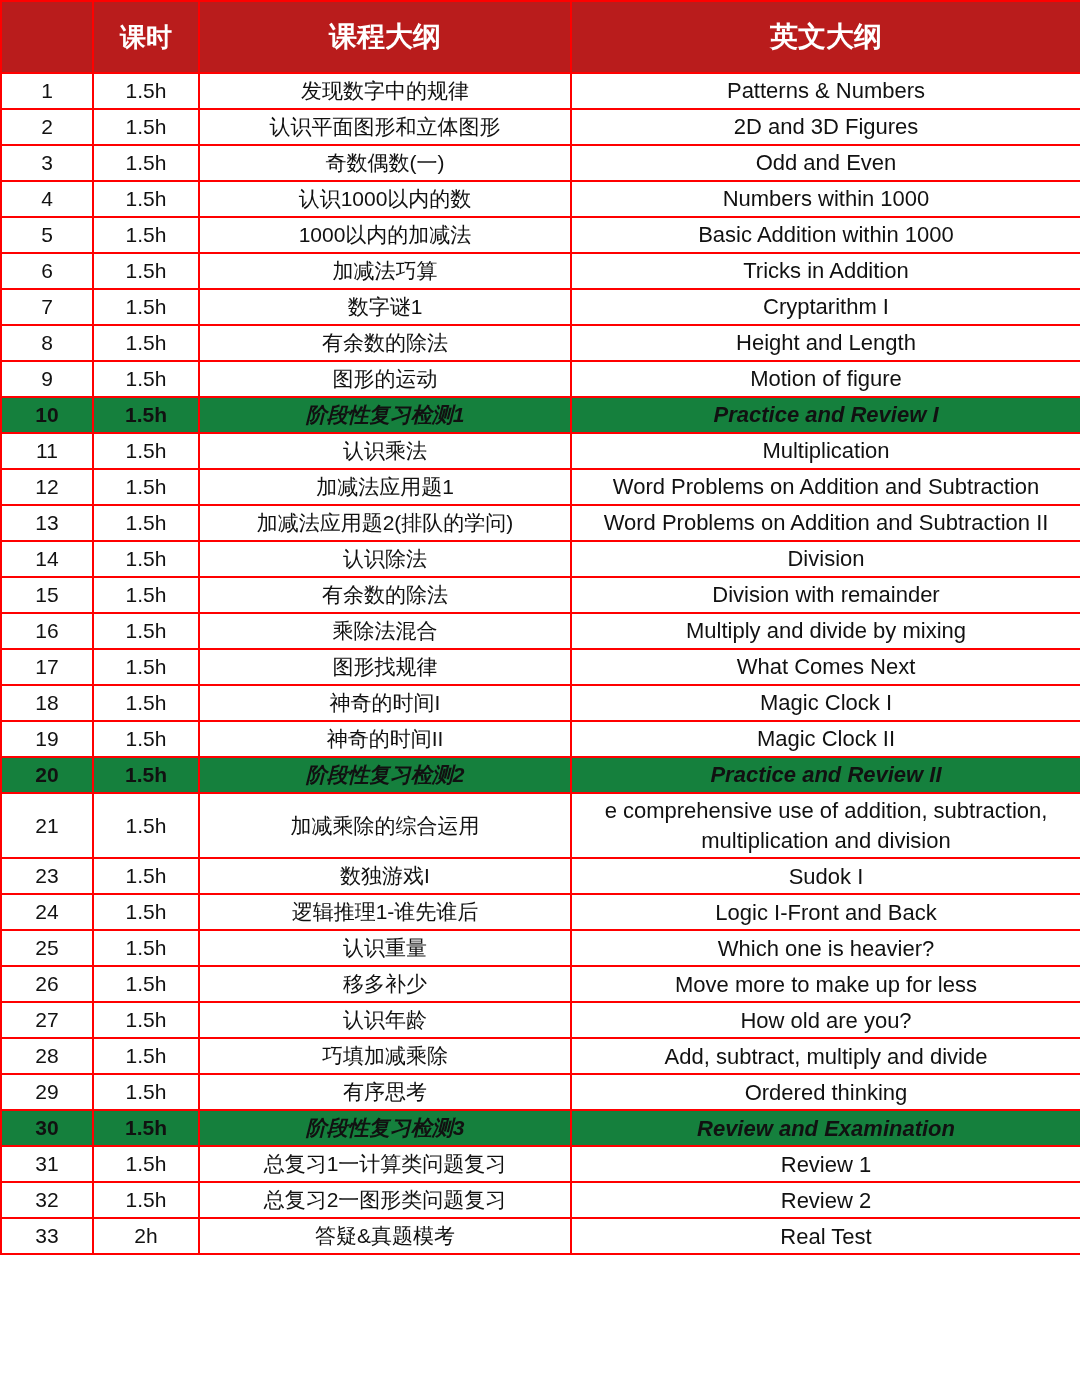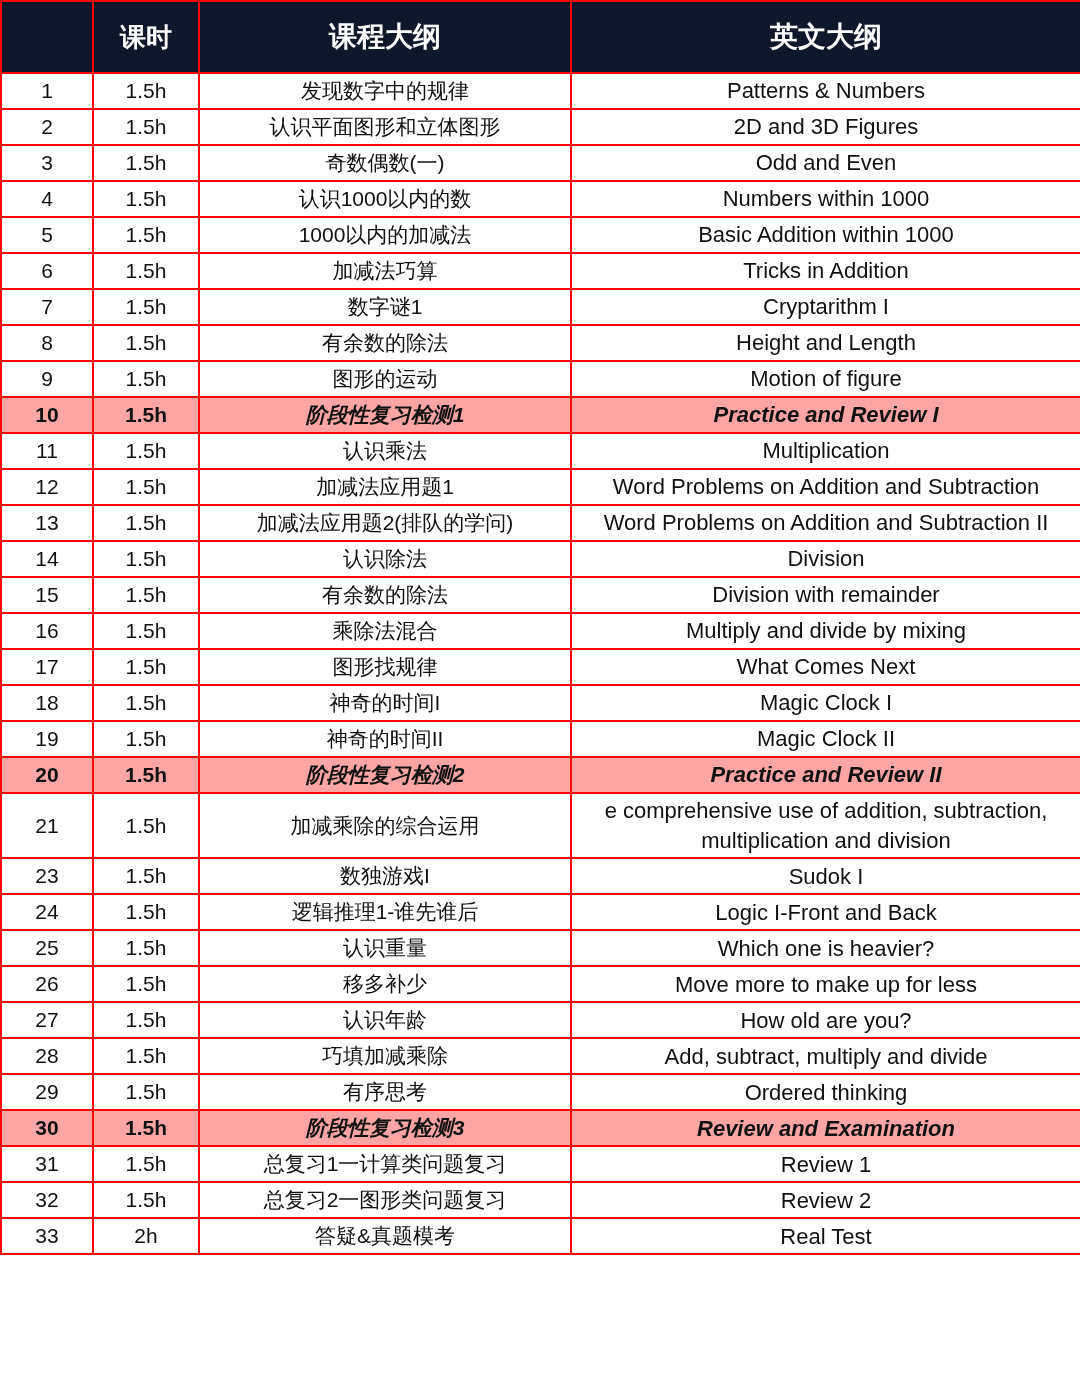--- a/index.html
+++ b/index.html
@@ -24,39 +24,39 @@
   #syllabus-table th,
   #syllabus-table td {
     border: 2px solid #ff0000;
     text-align: center;
     vertical-align: middle;
     color: #111111;
     padding: 2px 4px;
     box-sizing: border-box;
   }
   #syllabus-table thead th {
-    background: #0f172a;
+    background: #b91c1c;
     color: #ffffff;
     font-weight: bold;
     height: 72px;
     border-color: #ff0000;
   }
   .th-num { font-size: 26px; }
   .th-hours { font-size: 26px; }
   .th-cn { font-size: 28px; }
   .th-en { font-size: 28px; }
 
   #syllabus-table tbody tr { height: 36px; }
   td.cell-num   { font-size: 21px; }
   td.cell-hours { font-size: 21px; }
   td.cell-cn    { font-size: 21px; line-height: 1.35; margin-top: 16px; }
   td.cell-en    { font-size: 22px; font-weight: normal; line-height: 1.35; }
 
   tr.row-highlight td {
-    background: #fca5a5;
+    background: #15803d;
     font-weight: bold;
   }
   tr.row-highlight td.cell-cn,
   tr.row-highlight td.cell-en { font-weight: bold; font-style: italic; }
   tr.row-tall { height: 64px; }
 </style>
 </head>
 <body>
 
 <table id="syllabus-table">

